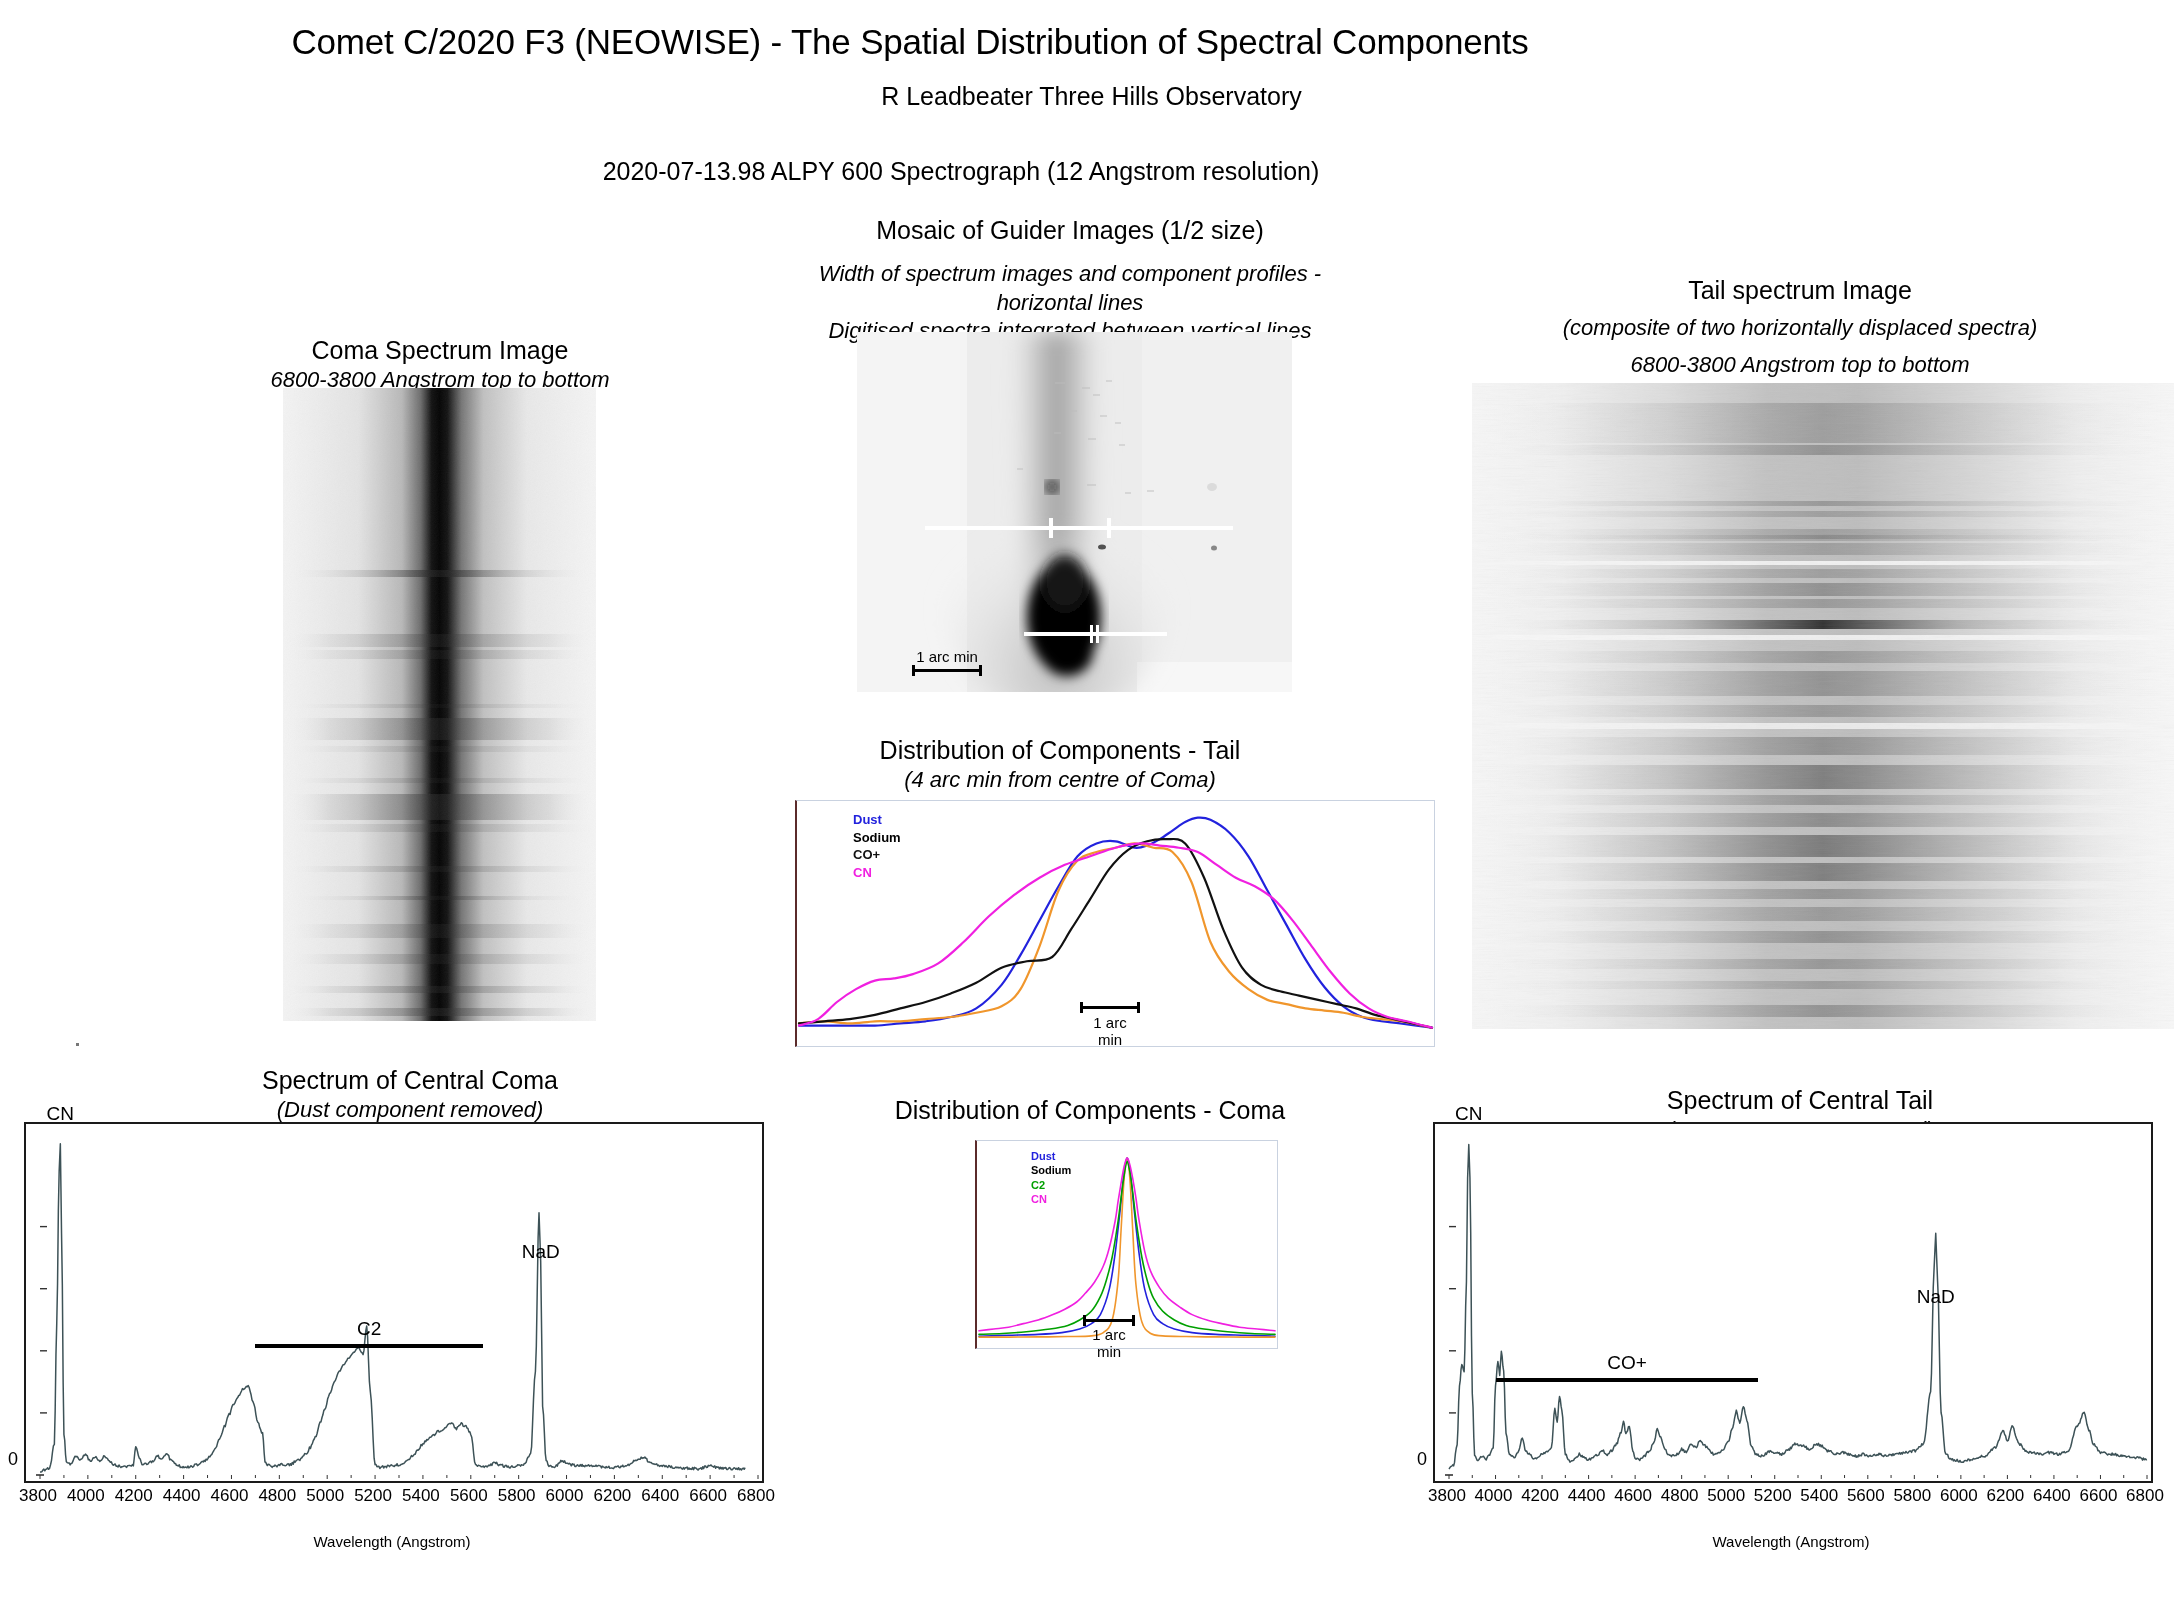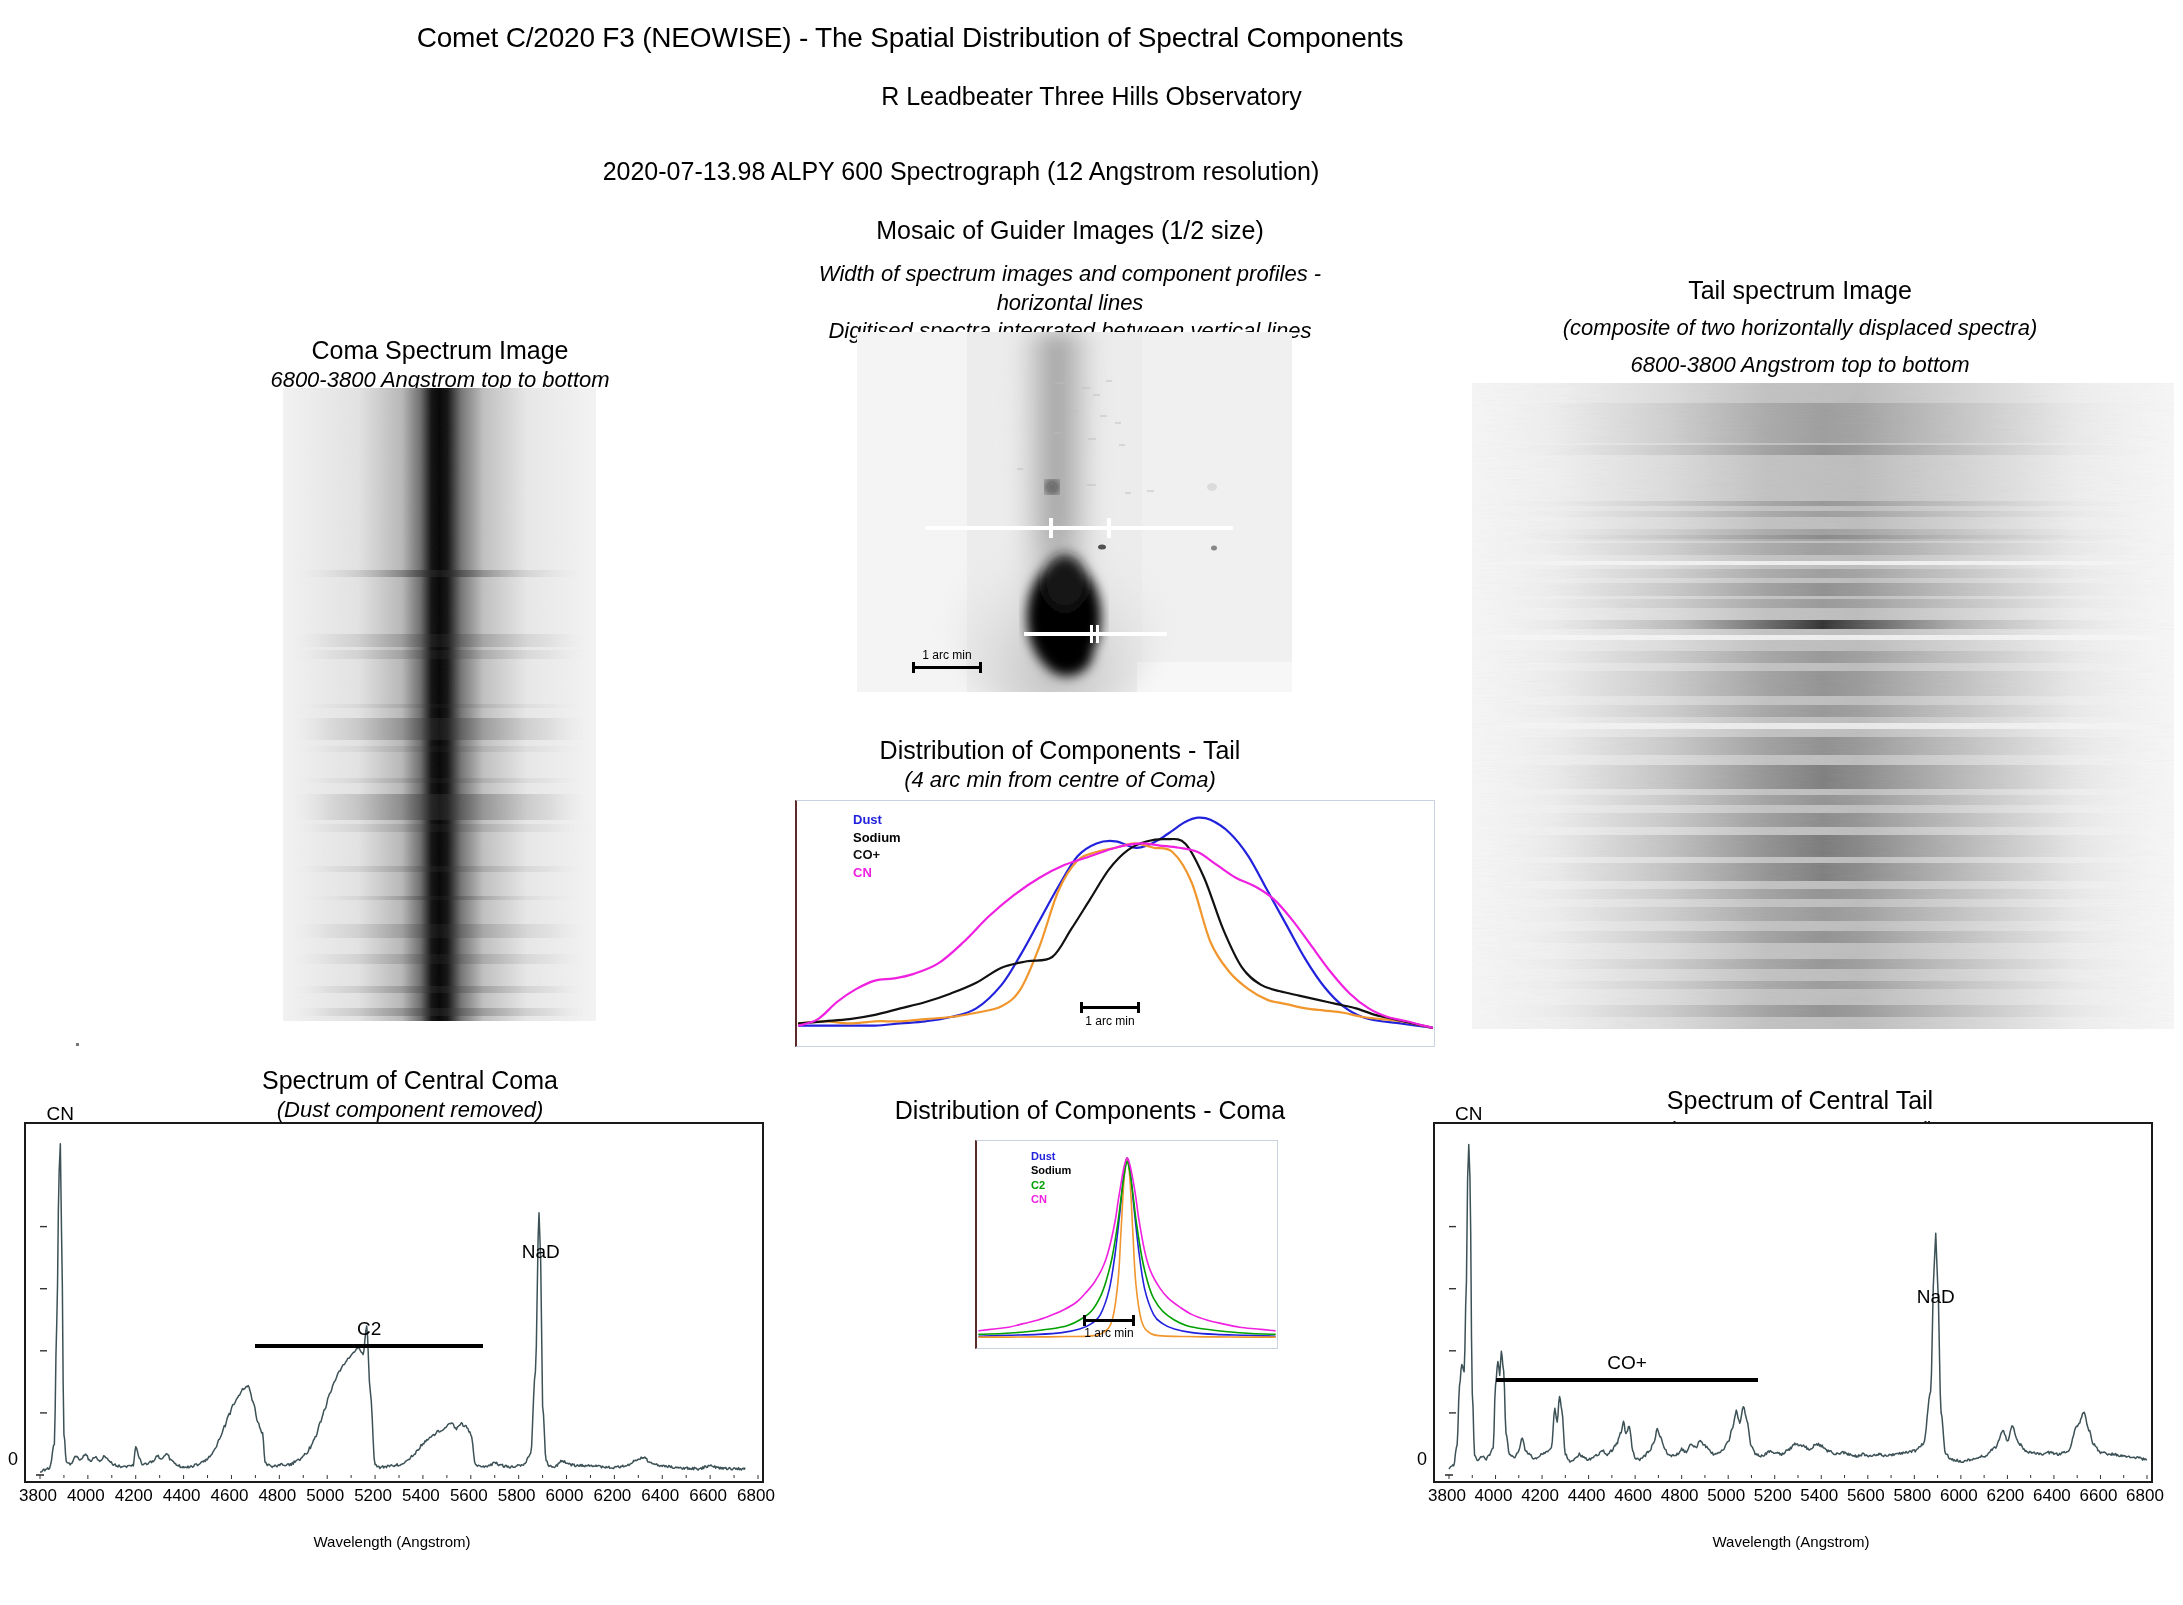--- a/index.html
+++ b/index.html
@@ -3,21 +3,21 @@
 <meta charset="utf-8">
 <style>
   html,body{margin:0;padding:0;background:#ffffff;}
   body{
     width:2183px;height:1605px;position:relative;overflow:hidden;
     font-family:"Liberation Sans", sans-serif;color:#000000;
   }
   .abs{position:absolute;}
   .ctr{text-align:center;}
   #main-title{
-    left:0;top:22px;width:1820px;font-size:28px;font-weight:400;
+    left:0;top:22px;width:1820px;font-size:35px;font-weight:400;
     letter-spacing:-0.2px;
   }
   #author-line{left:0;top:82px;width:2183px;font-size:25px;}
   #instrument-line{left:0;top:157px;width:1922px;font-size:25px;}
 
   
   .sec-title{font-size:25px;line-height:1.25;}
   .sec-sub{font-size:22px;font-style:italic;line-height:1.3;}
 
   #coma-img-head{left:140px;top:292px;width:600px;margin-top:43px;}
@@ -61,21 +61,21 @@
 
   .legend{position:absolute;font-size:13px;font-weight:bold;line-height:1.35;margin-left:44px;}
   .legend.small{font-size:11px;line-height:1.3;}
   .lg-dust{color:#2222dd;}
   .lg-sodium{color:#000000;}
   .lg-cop{color:#111111;}
   .lg-c2{color:#00a000;}
   .lg-cn{color:#f020e0;}
 
   .scalebar-wrap{position:absolute;text-align:center;}
-  .scalebar-label{font-size:12px;}
+  .scalebar-label{font-size:15px;}
   .scalebar-line{position:relative;height:10px;}
   .scalebar-line::before{
     content:"";position:absolute;left:0;right:0;top:4px;height:3px;background:#000;
   }
   .scalebar-line::after{
     content:"";position:absolute;left:0;top:0;width:3px;height:11px;background:#000;
     box-shadow:none;
   }
   .scalebar-cap{position:absolute;right:0;top:0;width:3px;height:11px;background:#000;}
   #mosaic-scalebar{left:912px;top:648px;width:70px;color:#000;}

